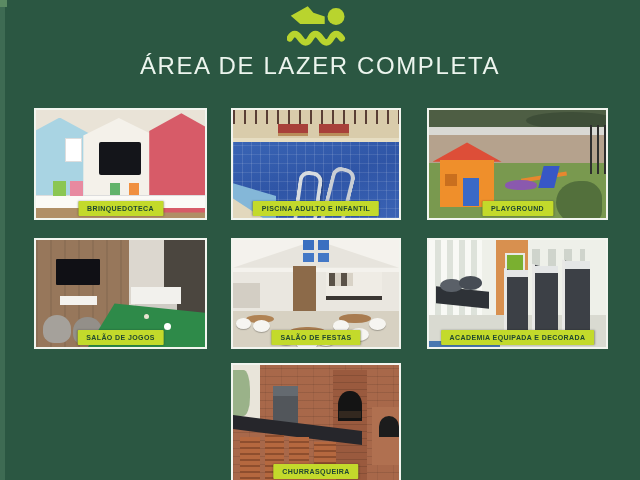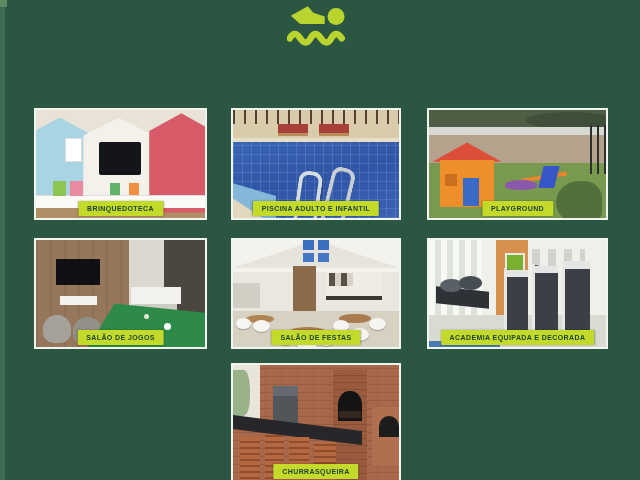--- a/index.html
+++ b/index.html
@@ -179,20 +179,21 @@
 
 <div class="page">
   <div class="edge-strip"></div>
   <div class="edge-corner"></div>
 
   <svg class="swim" viewBox="0 0 70 46">
     <circle cx="52" cy="13" r="9" fill="#b9d42e"></circle>
     <path d="M4 12 L22 2 L28 9 L40 13 L40 21 L14 21 Z" fill="#b9d42e"></path>
     <path d="M3 36 q5 -9 11 0 t11 0 t11 0 t11 0 t11 0" stroke="#b9d42e" stroke-width="7" fill="none" stroke-linecap="round"></path>
   </svg>
+  <div class="title">ÁREA DE LAZER COMPLETA</div>
 
   <div class="photo p1">
     <div class="scene">
       <div class="s1-wall"></div>
       <div class="s1-floor"></div>
       <div class="s1-blue"></div>
       <div class="s1-mid"></div>
       <div class="s1-pic"></div>
       <div class="s1-tv"></div>
       <div class="s1-pink"></div>

